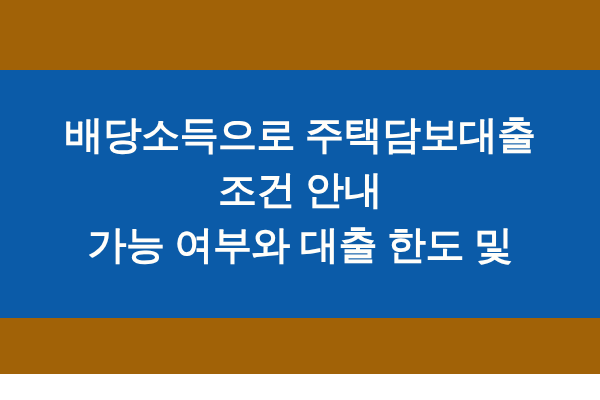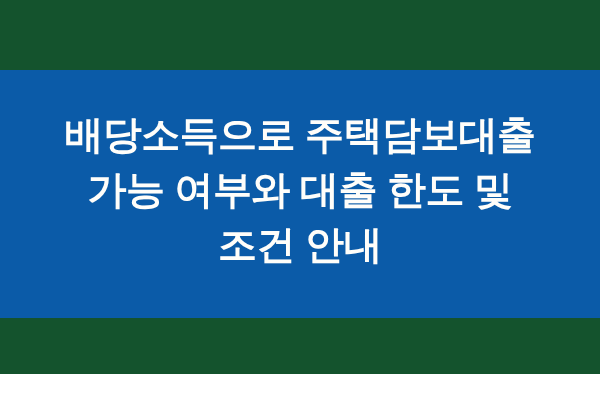--- a/index.html
+++ b/index.html
@@ -57,28 +57,28 @@
     white-space: nowrap;
   }
 
   .title-line.line-1 { font-size: 39px; }
   .title-line.line-2 { font-size: 39px; }
   .title-line.line-3 { font-size: 39px; }
 </style>
 </head>
 <body>
 
-<div id="banner-canvas" style="background: #14532d; width: 600px; height: 374px;">
+<div id="banner-canvas" style="background: #a16207; width: 600px; height: 374px;">
 
   <div class="title-band" style="background: rgb(11, 91, 168); top: 70px; height: 248px;">
 
     <div class="title-block">
 
       <span class="title-line line-1" style="color: rgb(255, 254, 250);">배당소득으로 주택담보대출</span>
 
+      <span class="title-line line-3" style="color: rgb(255, 254, 250);">조건 안내</span>
+
       <span class="title-line line-2" style="color: rgb(255, 254, 250);">가능 여부와 대출 한도 및</span>
-
-      <span class="title-line line-3" style="color: rgb(255, 254, 250);">조건 안내</span>
 
     </div>
   </div>
 
 </div>
 
 </body></html>

